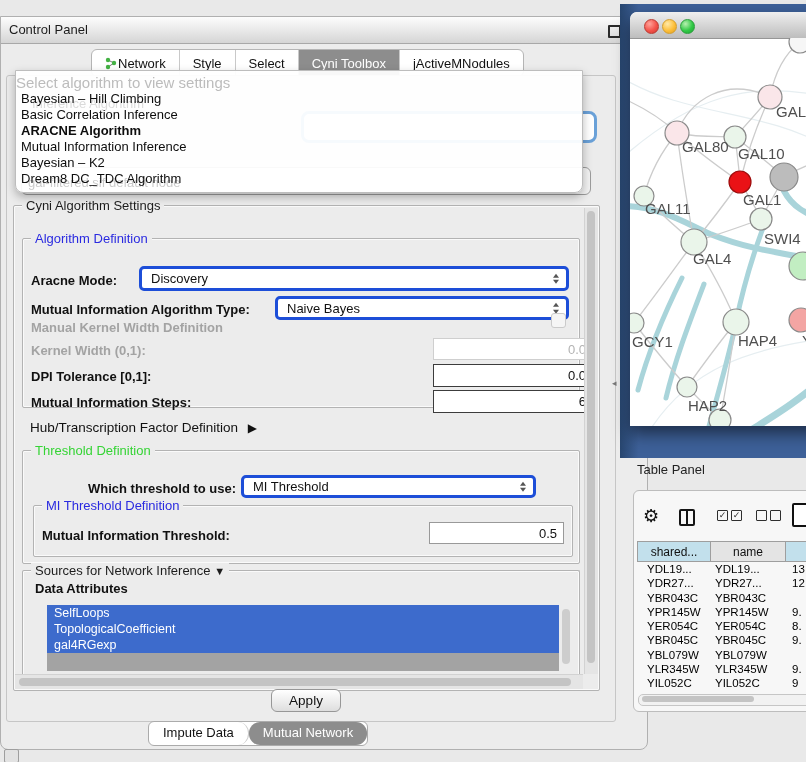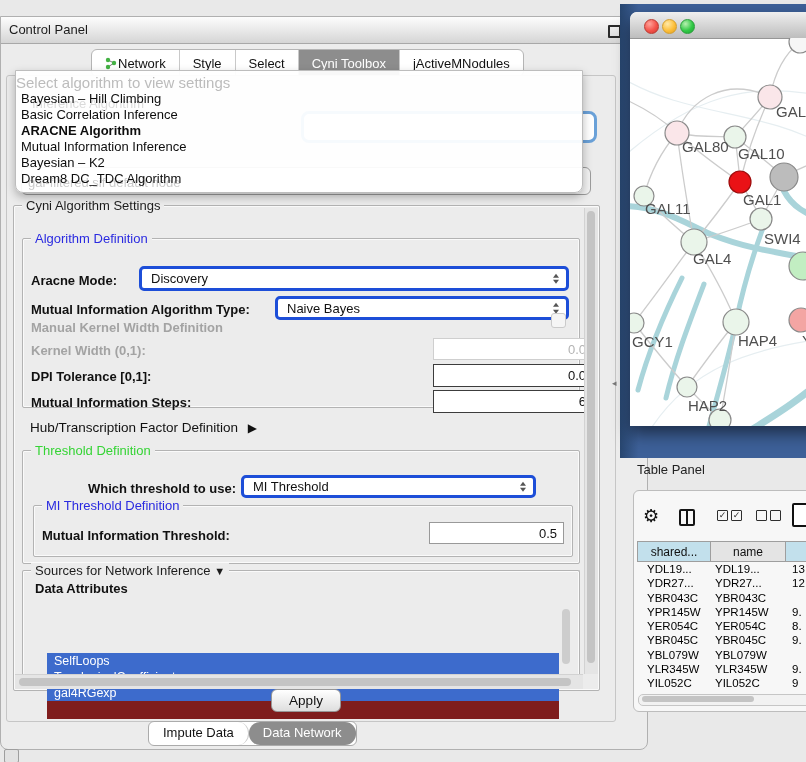--- a/index.html
+++ b/index.html
@@ -51,21 +51,21 @@
   
   .hid-blue{position:absolute;left:300px;top:94px;width:290px;height:26px;z-index:5;
       background:#fff;border:3px solid #6aa1d8;border-radius:8px;}
   .hid-gray{position:absolute;left:20px;top:150px;width:570px;height:28px;z-index:5;
       background:#f3f3f3;border:1px solid #9c9c9c;border-radius:6px;box-sizing:border-box;}
   
   .sb-v{position:absolute;background:#e5e5e5;border-left:1px solid #d2d2d2;}
   .sb-h{position:absolute;background:#e5e5e5;border-top:1px solid #d2d2d2;}
   .thumb{position:absolute;background:#c4c4c4;border-radius:5px;}
   
-  .attr-list{position:absolute;overflow:hidden;background:#7f1d1d;margin-top:48px;}
+  .attr-list{position:absolute;overflow:hidden;background:#a3a3a3;}
   .attr-item{height:16px;line-height:16px;background:#3d6bcc;color:#fff;font-size:12.5px;padding-left:7px;white-space:nowrap;}
   
   .apply-btn{position:absolute;left:270px;top:672px;width:70px;height:23px;
       background:linear-gradient(#ffffff,#dedede);border:1px solid #979797;border-radius:6px;
       font-size:13.5px;color:#111;text-align:center;line-height:22px;box-sizing:border-box;}
   .btabs{position:absolute;left:147px;top:704px;height:23px;display:flex;background:#fff;
       border:1px solid #ababab;border-radius:6px;overflow:hidden;}
   .btab{padding:0 14px;line-height:22px;font-size:13px;color:#111;border-right:1px solid #c9c9c9;border-radius:11px;}
   .btab:last-child{border-right:none;}
   .btab.active{background:#8d8d8d;color:#fff;}
@@ -234,21 +234,21 @@
       </div>
       <div class="sb-h" style="left:1px;top:468px;width:568px;height:14px;">
         <div class="thumb" style="left:4px;top:3px;width:552px;height:8px;"></div>
       </div>
     </div>
 
     <div class="apply-btn">Apply</div>
 
     <div class="btabs">
       <div class="btab">Impute Data</div>
-      <div class="btab active">Data Network</div>
+      <div class="btab active">Mutual Network</div>
     </div>
 
     <span class="divider-arrow">◂</span>
   </div>
 
   <div class="desktop"></div>
 
   <div class="netwin">
     <div class="net-titlebar">
       <span class="tl red"></span>

